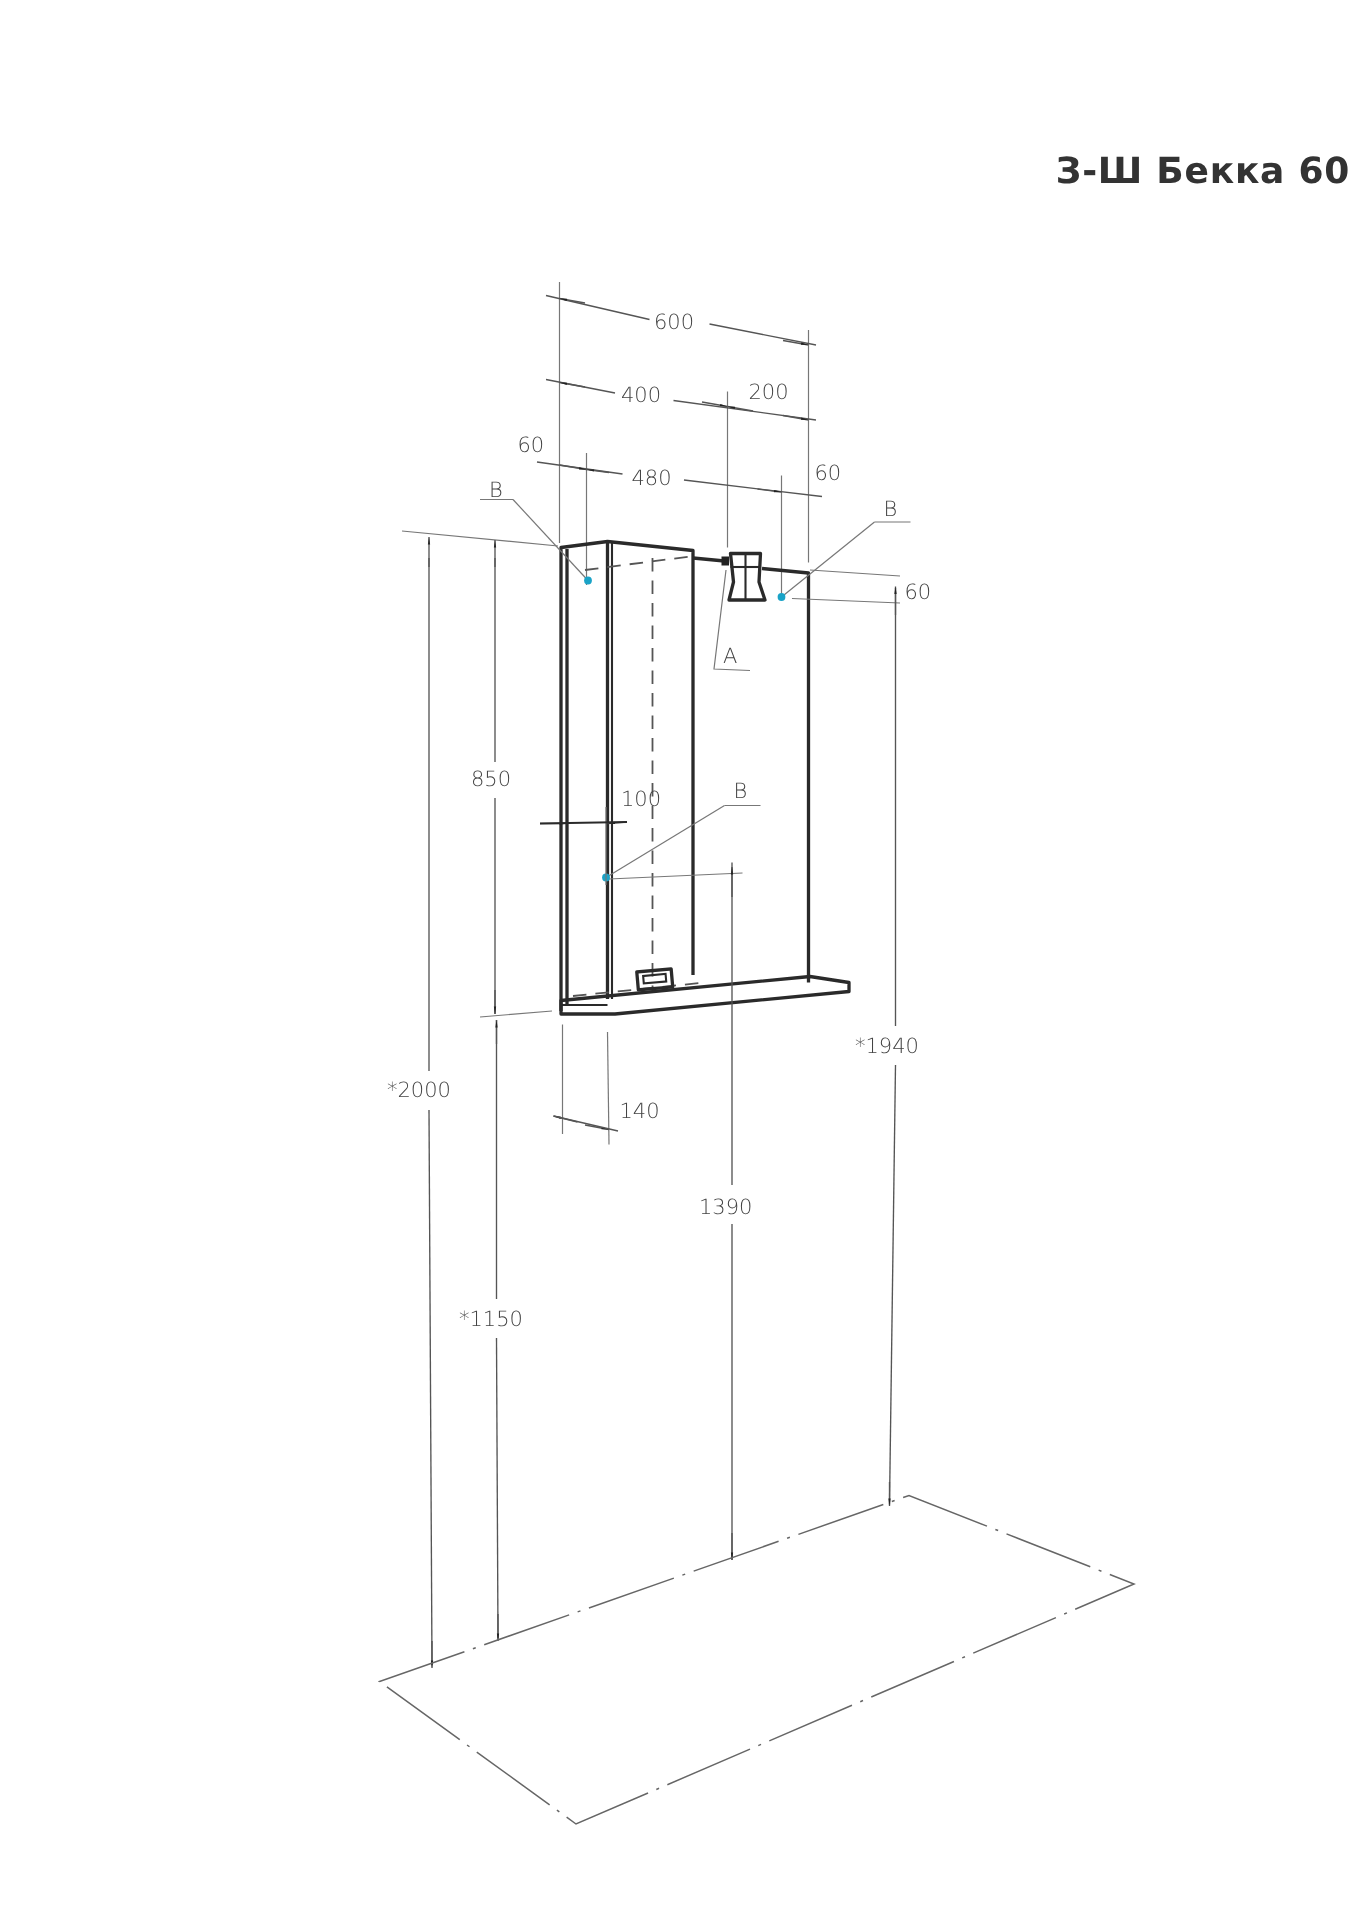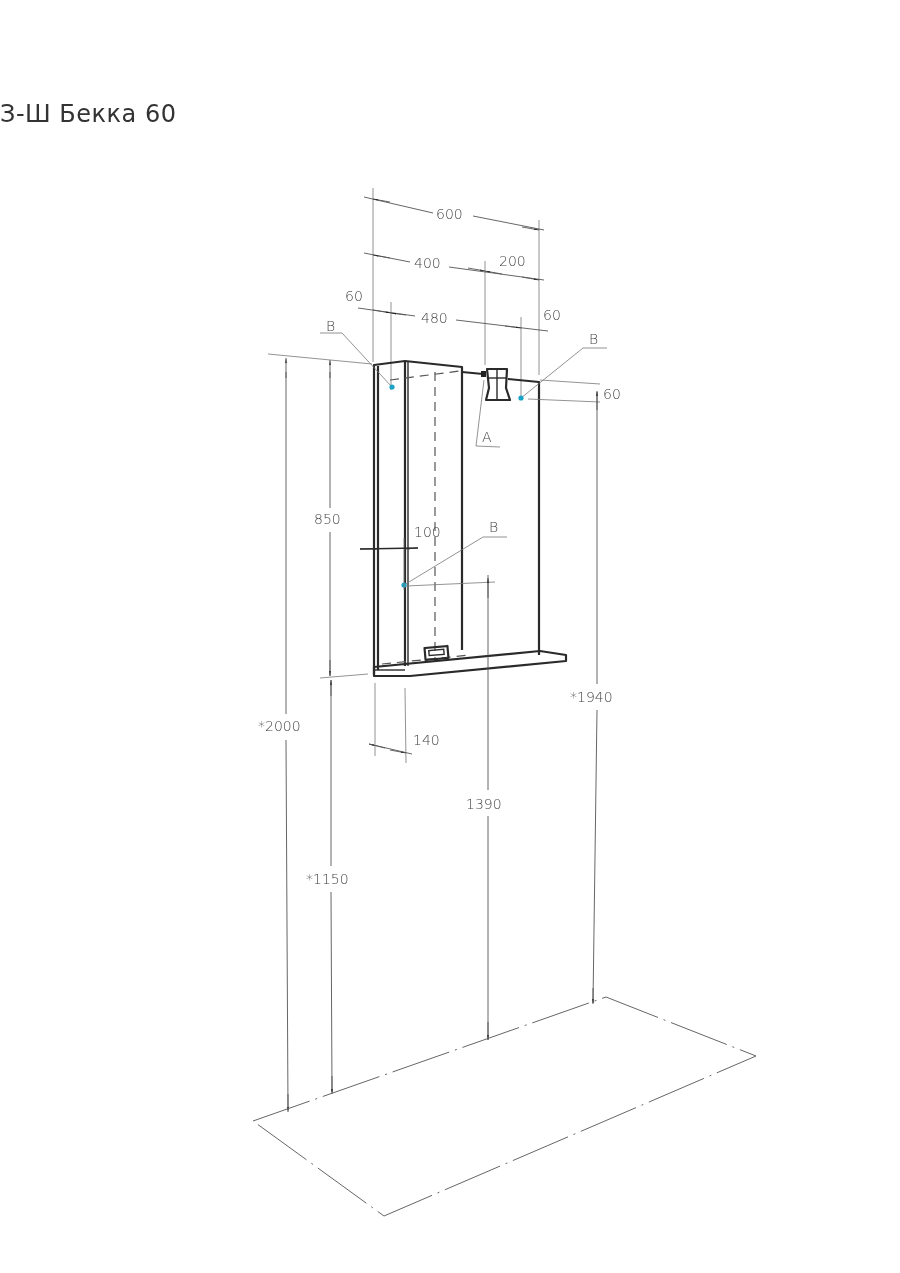--- a/index.html
+++ b/index.html
@@ -1,18 +1,18 @@
 <!DOCTYPE html>
 <html><head>
   <meta charset="utf-8">
   <style>
     html, body { margin: 0; padding: 0; background: #ffffff; }
     body { width: 900px; height: 1273px; position: relative; overflow: hidden; font-family: "DejaVu Sans", sans-serif; }
     #drawing { position: absolute; left: 0; top: 0; width: 900px; height: 1273px; }
-    .title { position: absolute; left: 0; top: 100px; width: 900px; text-align: left; font-size: 24px; color: #333; font-weight: 400; letter-spacing: 0.5px; font-family: "DejaVu Sans", sans-serif; }
+    .title { position: absolute; left: 0; top: 100px; width: 900px; text-align: right; font-size: 24px; color: #333; font-weight: 700; letter-spacing: 0.5px; font-family: "DejaVu Sans", sans-serif; }
     svg text { font-family: "DejaVu Sans", sans-serif; font-size: 14px; fill: #444; font-weight: 300; }
     .dim { stroke: #555; stroke-width: 0.9; fill: none; }
     .ext { stroke: #777; stroke-width: 0.8; fill: none; }
     .thick { stroke: #2a2a2a; stroke-width: 2.2; fill: none; stroke-linejoin: round; }
     .med { stroke: #2a2a2a; stroke-width: 1.4; fill: none; }
     .hidden { stroke: #555; stroke-width: 1.2; fill: none; stroke-dasharray: 9 6; }
     .floor { stroke: #666; stroke-width: 1; fill: none; stroke-dasharray: 60 6 2 6; }
     .dot { fill: #1aa3c7; }
     .arrow { fill: #222; }
   </style>

